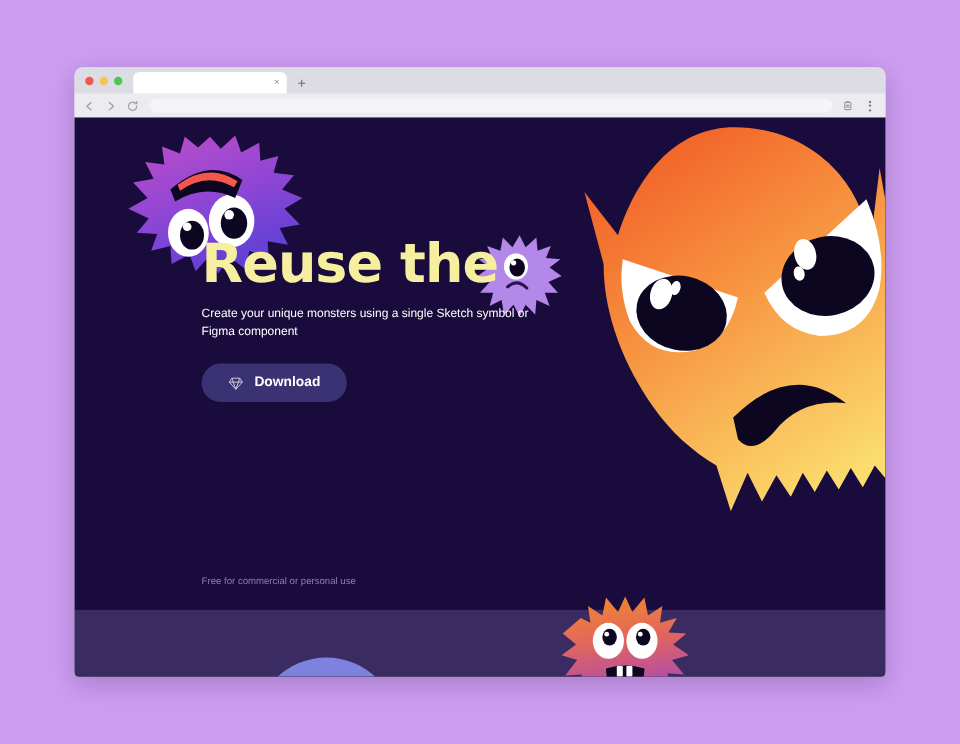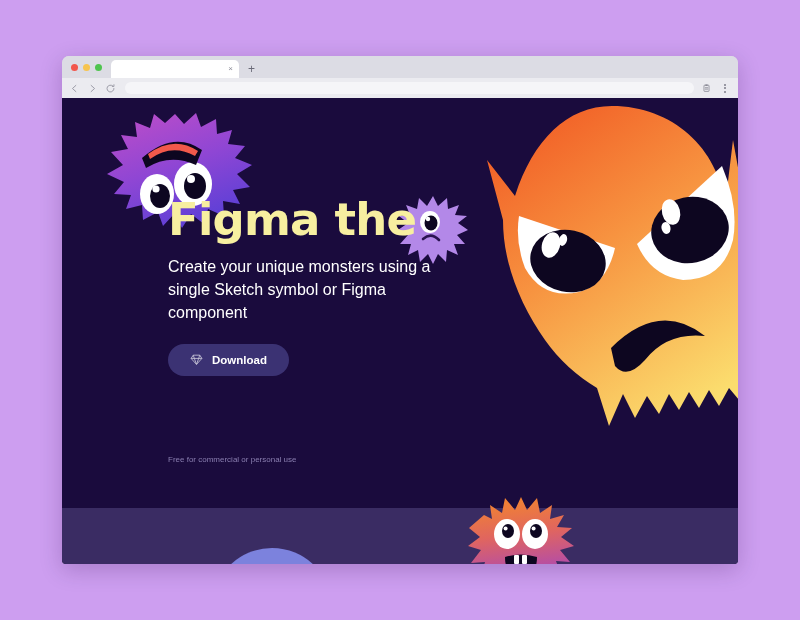--- a/index.html
+++ b/index.html
@@ -187,21 +187,21 @@
     font-family: "DejaVu Sans", sans-serif;
     font-size: 45px;
     line-height: 0.98;
     font-weight: bold;
     color: #f7efa0;
     letter-spacing: -0.8px;
     margin: 0 0 13px 0;
   }
   .headline .line { display: block; }
   .subhead {
-    font-size: 16px;
+    font-size: 10px;
     line-height: 1.45;
     color: #ffffff;
     margin: 0 0 19px 0;
     max-width: 280px;
   }
   .btn-row {
     display: flex;
     gap: 12px;
   }
   .btn {
@@ -225,21 +225,21 @@
     width: 13px;
     height: 13px;
     flex: 0 0 auto;
     opacity: 0.75;
   }
   .btn-icon svg { display: block; }
 
   .footnote {
     position: absolute;
     left: 106px;
-    top: 357px;
+    top: 382px;
     font-size: 8px;
     color: #8a7fb0;
     z-index: 6;
   }
 
   
   .creature { position: absolute; }
 
   
   .monster-orange {
@@ -411,21 +411,21 @@
           <ellipse cx="223" cy="142" rx="39" ry="33" fill="#0d0620" transform="rotate(-12 223 142)"></ellipse>
           <ellipse cx="204" cy="124" rx="9" ry="13" fill="#ffffff" transform="rotate(-14 204 124)"></ellipse>
           <ellipse cx="199" cy="140" rx="4.5" ry="6" fill="#ffffff" transform="rotate(-14 199 140)"></ellipse>
 
           <path fill="#0d0620" d="M144,260 Q192,212 238,248 Q200,244 178,272 Q160,292 148,278 Z"></path>
         </svg>
       </div>
 
       <div class="hero-copy">
         <h1 class="headline">
-          <span class="line">Figma the</span>
+          <span class="line">Reuse the</span>
         </h1>
         <p class="subhead">Create your unique monsters using a single Sketch symbol or Figma component</p>
         <div class="btn-row">
           <button class="btn">
             <span class="btn-icon">
               <svg viewBox="0 0 24 24" fill="none" stroke="#ffffff" stroke-width="1.5" stroke-linejoin="round">
                 <path d="M6 4h12l4 6-10 11L2 10z"></path>
                 <path d="M2 10h20M8 10l4 11 4-11M6 4l2 6M18 4l-2 6"></path>
               </svg>
             </span>

